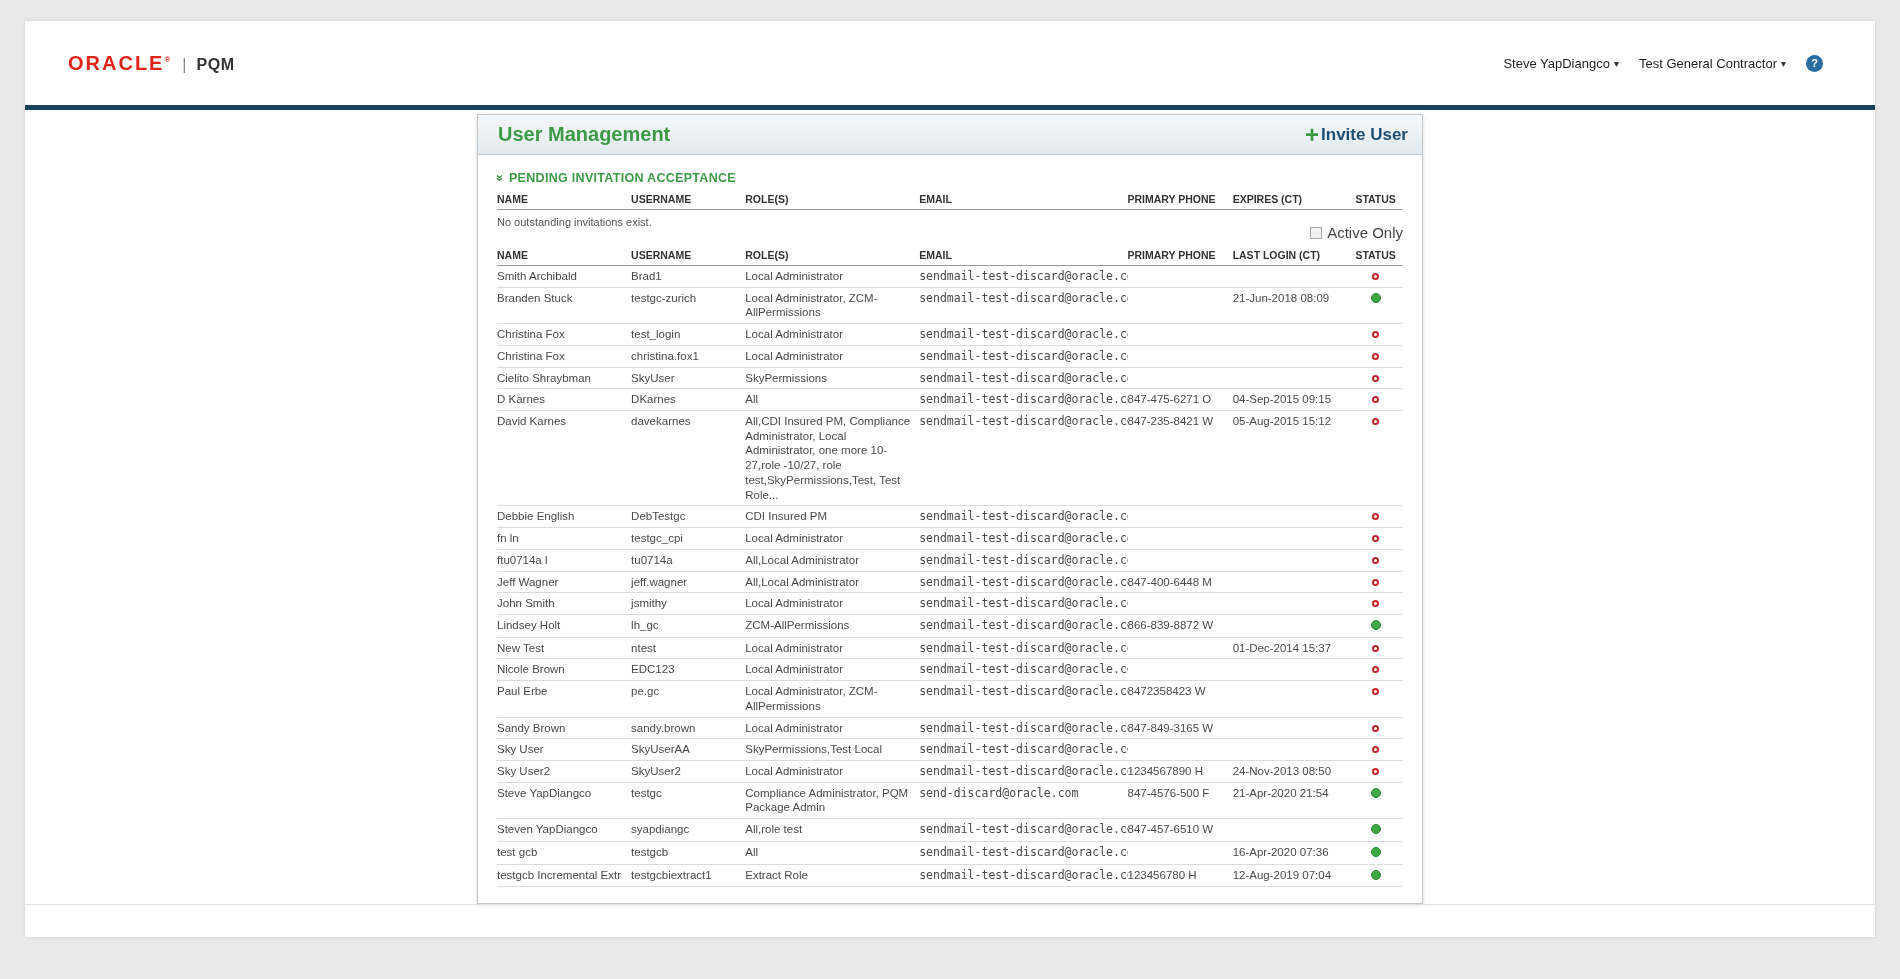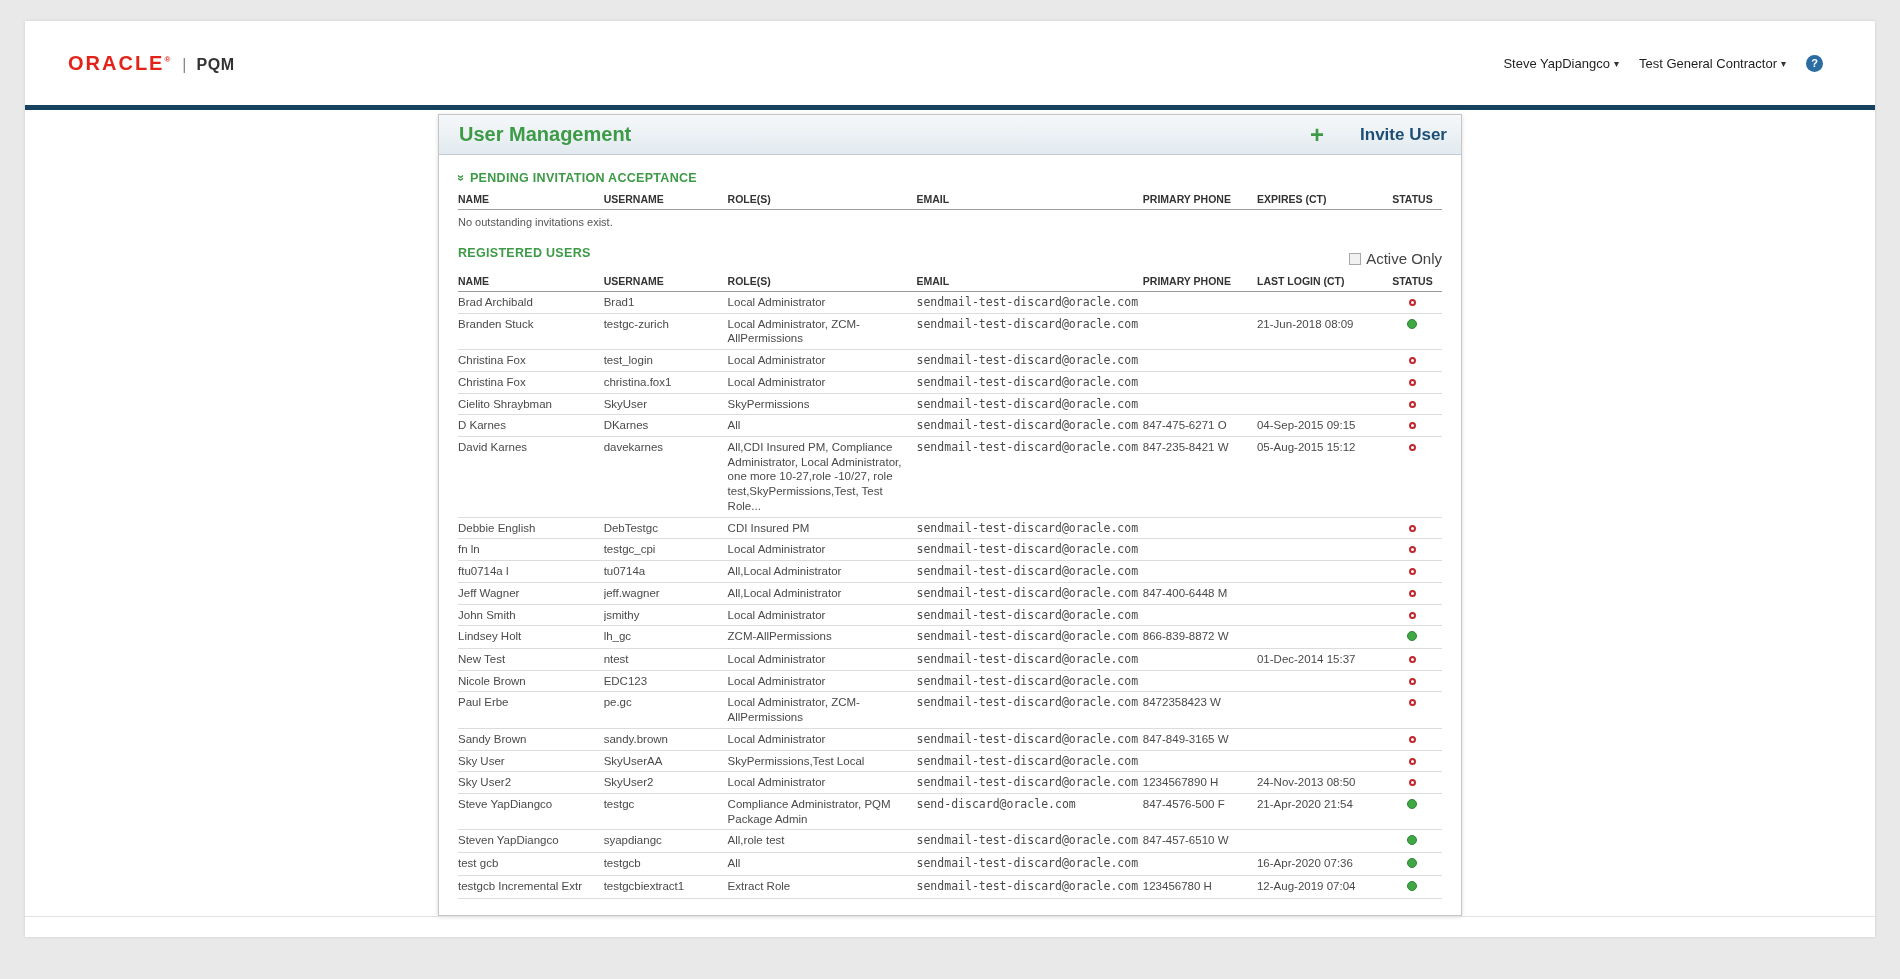--- a/index.html
+++ b/index.html
@@ -49,34 +49,34 @@
     display:flex; align-items:center; justify-content:space-between;
     padding:0 50px 0 72px;
   }
   .nav-items { display:flex; gap:34px; font-size:15px; color:#3c3c3c; }
   .nav-item { cursor:pointer; }
   .nav-call { font-size:12px; color:#2a7ab5; cursor:pointer; }
 
   
   .main { flex:1 1 auto; }
   .panel {
-    width:1024px; margin:4px auto 0;
+    width:946px; margin:4px auto 0;
     border:1px solid #c6c6c6; background:#fff;
     box-shadow:0 1px 4px rgba(0,0,0,.15);
   }
   .panel-header {
     display:flex; justify-content:space-between; align-items:center;
     padding:8px 14px 8px 20px;
     background:linear-gradient(#f5f8fa,#e2eaef);
     border-bottom:1px solid #c6cdd2;
   }
   .panel-title { color:#3d9a46; font-size:20px; font-weight:bold; }
   .invite { display:flex; align-items:center; gap:2px; cursor:pointer; }
   .invite-plus { color:#3d9a46; font-size:24px; font-weight:bold; line-height:18px; }
-  .invite-label { color:#1d4f76; font-size:17px; font-weight:bold;margin-left:34px; }
+  .invite-label { color:#1d4f76; font-size:17px; font-weight:bold; }
 
   .panel-body { padding:8px 19px 16px; }
 
   .section-title {
     color:#3d9a46; font-size:12.5px; font-weight:bold; letter-spacing:.3px;
     display:flex; align-items:center; gap:5px; margin:8px 0 4px;
   }
   .collapse-icon { display:inline-block; transform:rotate(90deg); font-size:12px; color:#3d9a46; }
 
   table { width:100%; border-collapse:collapse; table-layout:fixed; }
@@ -181,23 +181,20 @@
                   <th>ROLE(S)</th>
                   <th>EMAIL</th>
                   <th>PRIMARY PHONE</th>
                   <th>EXPIRES (CT)</th>
                   <th class="col-status">STATUS</th>
                 </tr>
               </thead>
           </table>
           <div class="empty-msg">No outstanding invitations exist.</div>
 
-          <div class="section-title">
-            <span>REGISTERED USERS</span>
-          </div>
           <div class="active-only">
             <span class="checkbox"></span>
             <span>Active Only</span>
           </div>
           <table class="users-table">
             <colgroup>
               <col style="width:14.8%">
                 <col style="width:12.6%">
                 <col style="width:19.2%">
               <col style="width:23%">
@@ -211,21 +208,21 @@
                   <th>USERNAME</th>
                   <th>ROLE(S)</th>
                   <th>EMAIL</th>
                   <th>PRIMARY PHONE</th>
                   <th>LAST LOGIN (CT)</th>
                   <th class="col-status">STATUS</th>
                 </tr>
               </thead>
             <tbody id="reg-body">
                 <tr>
-                  <td class="cell-name">Brad Archibald</td>
+                  <td class="cell-name">Smith Archibald</td>
                   <td class="cell-username">Brad1</td>
                   <td class="cell-roles">Local Administrator</td>
                   <td class="cell-email">sendmail-test-discard@oracle.com</td>
                   <td class="cell-phone"></td>
                   <td class="cell-last_login"></td>
                   <td class="cell-status"><span class="status-dot inactive"></span></td>
                 </tr>
                 <tr>
                   <td class="cell-name">Branden Stuck</td>
                   <td class="cell-username">testgc-zurich</td>

